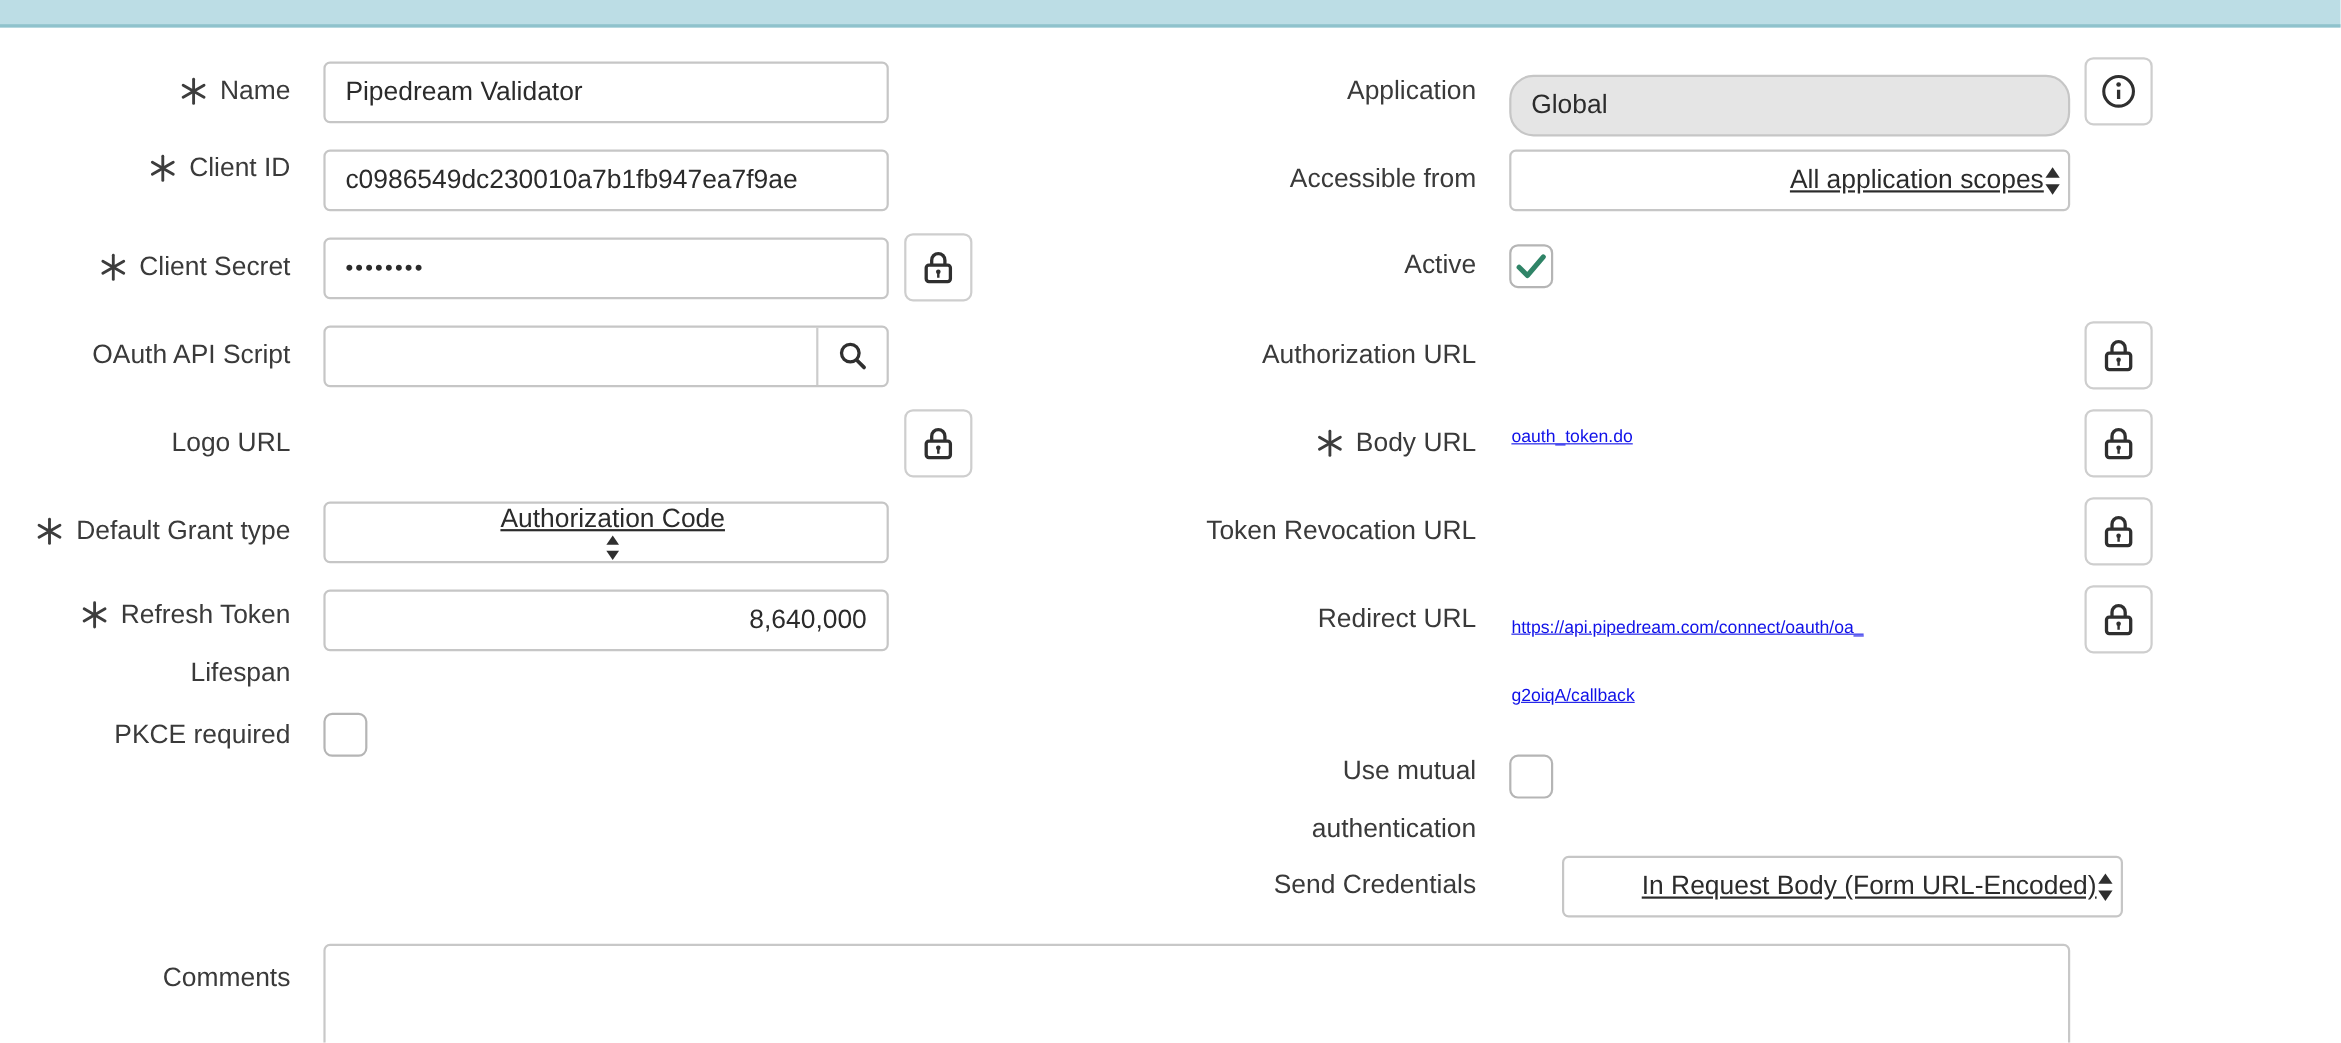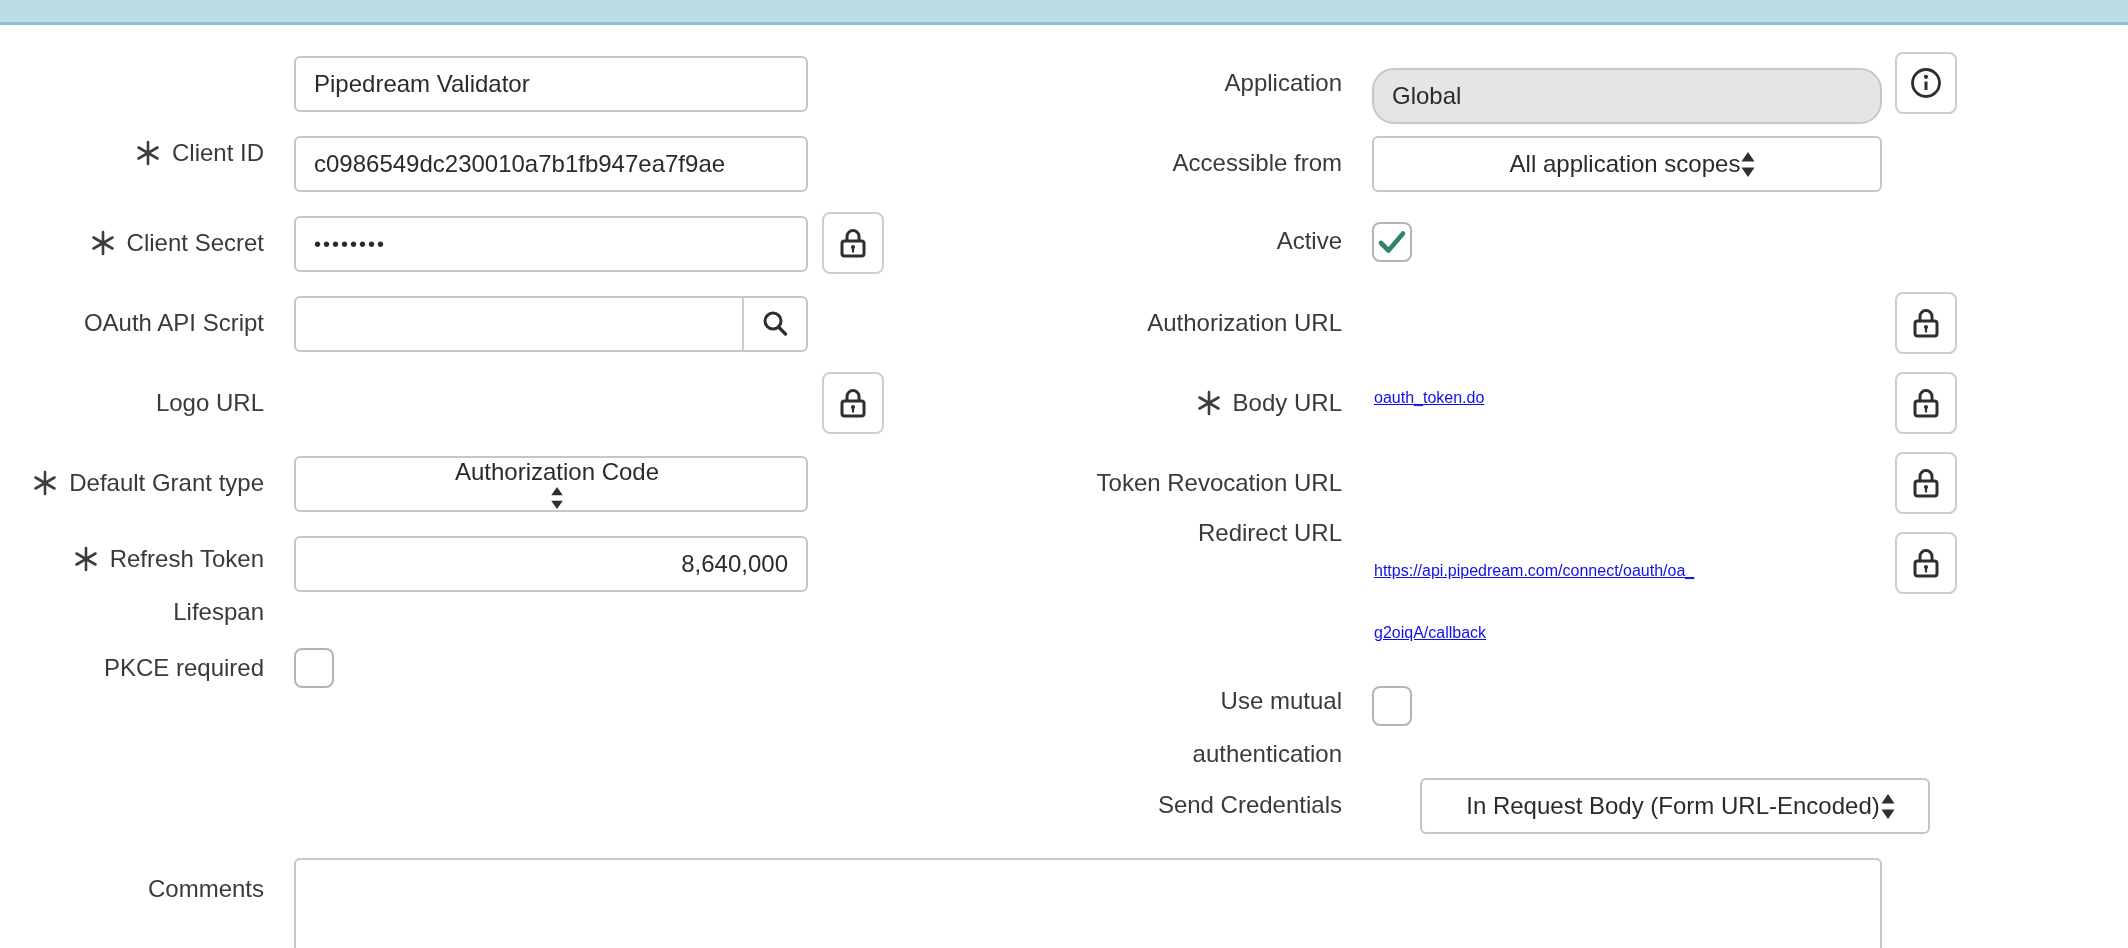--- a/index.html
+++ b/index.html
@@ -15,21 +15,21 @@
   .req{flex:0 0 auto;}
   .field{position:absolute;box-sizing:border-box;height:56px;background:#fff;border:2px solid #c6c6c6;
          border-radius:6px;font-family:"Liberation Sans",sans-serif;font-size:24px;color:#2b2b2b;padding:0 18px;}
   .field.lcol{left:294px;width:514px;}
   .field.rcol{left:1372px;width:510px;}
   .field.readonly{background:#e5e5e5;}
   .field.num{text-align:right;}
   input.field{outline:none;}
   .selectbox{position:absolute;box-sizing:border-box;height:56px;background:#fff;border:2px solid #c6c6c6;
              border-radius:6px;font-size:24px;color:#2b2b2b;display:flex;align-items:center;
-             justify-content:center;padding:0 6px 0 18px;cursor:default;}
+             justify-content:flex-end;padding:0 6px 0 18px;cursor:default;text-decoration:underline;}
   .selectbox.lcol{left:294px;width:514px;flex-direction:column;}
   .selectbox.rcol{left:1372px;width:510px;}
   .sgroup{position:absolute;left:294px;width:514px;height:56px;box-sizing:border-box;
           border:2px solid #c6c6c6;border-radius:6px;background:#fff;}
   .sgroup input{position:absolute;left:0;top:0;width:438px;height:52px;border:none;outline:none;
                 font-family:"Liberation Sans",sans-serif;font-size:24px;color:#2b2b2b;padding:0 18px;box-sizing:border-box;background:transparent;}
   .sgroup .seg{position:absolute;right:0;top:0;width:62px;height:52px;border-left:2px solid #cccccc;
                display:flex;align-items:center;justify-content:center;cursor:pointer;}
   .btn{position:absolute;box-sizing:border-box;width:62px;height:62px;background:#fff;border:2px solid #cecece;
        border-radius:8px;display:flex;align-items:center;justify-content:center;cursor:pointer;padding:0;}
@@ -43,20 +43,30 @@
   textarea.comments{position:absolute;left:294px;top:858px;width:1588px;height:128px;box-sizing:border-box;
             border:2px solid #c8c8c8;border-radius:6px;resize:none;outline:none;
             font-family:"Liberation Sans",sans-serif;font-size:24px;color:#2b2b2b;padding:12px 16px;}
 </style>
 </head>
 <body>
 
 <div class="page">
   <div class="topbar"></div>
 
+  <div class="lbl left" style="top:56px;">
+    <svg class="req" width="26" height="26" viewBox="0 0 26 26">
+        <g stroke="#3d3d3d" stroke-width="2.6" stroke-linecap="round">
+          <line x1="13" y1="2" x2="13" y2="24"></line>
+          <line x1="3.5" y1="7.5" x2="22.5" y2="18.5"></line>
+          <line x1="3.5" y1="18.5" x2="22.5" y2="7.5"></line>
+        </g>
+      </svg>
+    <span>Name</span>
+  </div>
   <input class="field lcol" style="top: 56px;" type="text" value="Pipedream Validator">
 
   <div class="lbl left" style="top:126px;">
     <svg class="req" width="26" height="26" viewBox="0 0 26 26">
         <g stroke="#3d3d3d" stroke-width="2.6" stroke-linecap="round">
           <line x1="13" y1="2" x2="13" y2="24"></line>
           <line x1="3.5" y1="7.5" x2="22.5" y2="18.5"></line>
           <line x1="3.5" y1="18.5" x2="22.5" y2="7.5"></line>
         </g>
       </svg>
@@ -221,21 +231,21 @@
   </div>
   <button class="btn rcol" style="top:452px;">
     <svg width="34" height="34" viewBox="0 0 34 34">
         <path d="M11 15 V10.5 a6 6 0 0 1 12 0 V15" fill="none" stroke="#2f2f2f" stroke-width="3"></path>
         <rect x="6" y="15" width="22" height="15" rx="2.5" fill="none" stroke="#2f2f2f" stroke-width="3"></rect>
         <circle cx="17" cy="21" r="2.1" fill="#2f2f2f"></circle>
         <rect x="15.9" y="21.5" width="2.2" height="5" fill="#2f2f2f"></rect>
       </svg>
   </button>
 
-  <div class="lbl right" style="top:506px;">
+  <div class="lbl right" style="top:536px;">
     <span>Redirect URL</span>
   </div>
   <a class="linkval wrapval" style="left:1374px;top:540px;">
     <span>https://api.pipedream.com/connect/oauth/oa_</span>
     <span>g2oiqA/callback</span>
   </a>
   <button class="btn rcol" style="top:532px;">
     <svg width="34" height="34" viewBox="0 0 34 34">
         <path d="M11 15 V10.5 a6 6 0 0 1 12 0 V15" fill="none" stroke="#2f2f2f" stroke-width="3"></path>
         <rect x="6" y="15" width="22" height="15" rx="2.5" fill="none" stroke="#2f2f2f" stroke-width="3"></rect>

